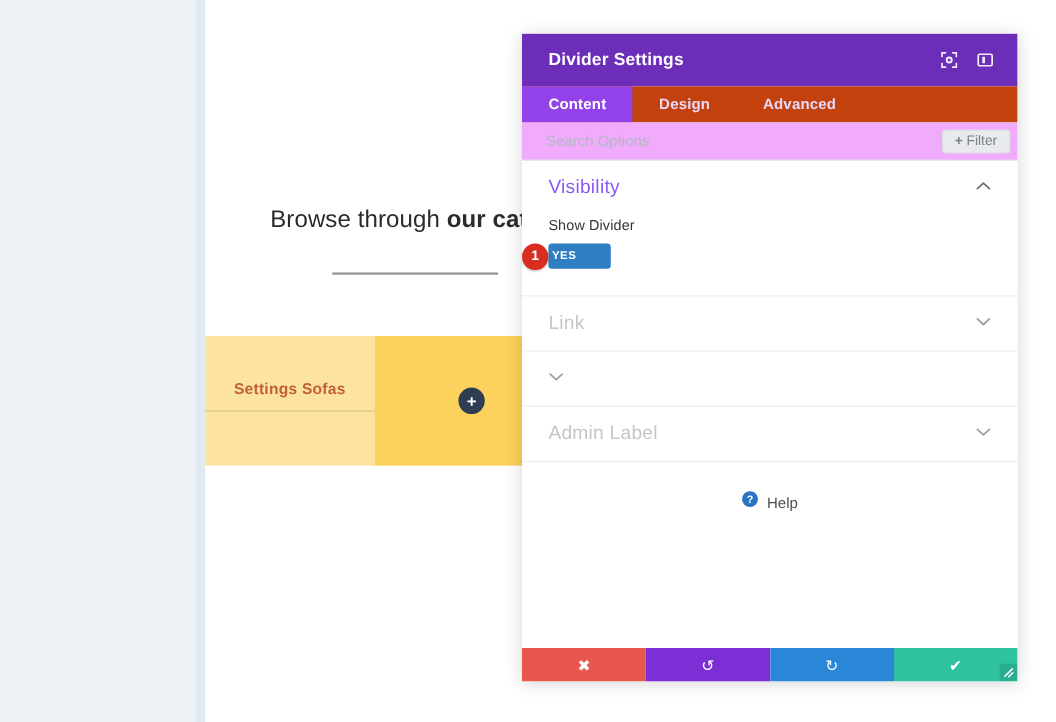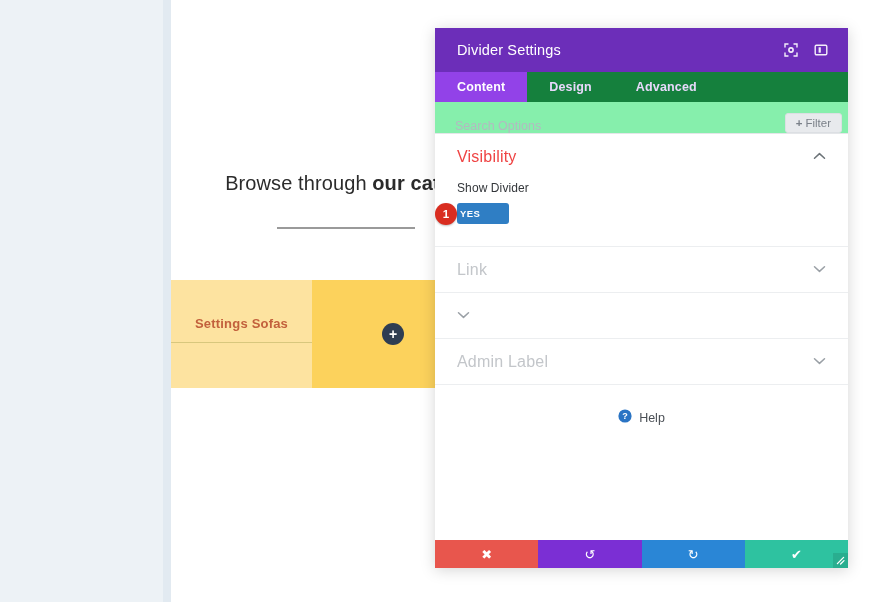--- a/index.html
+++ b/index.html
@@ -132,60 +132,60 @@
     height: 44px;
     background: #6c2eb9;
     display: flex;
     align-items: center;
     padding: 0 14px 0 22px;
     flex: none;
   }
   #modal-title {
     color: #ffffff;
     font-size: 14.5px;
-    font-weight: 400;
+    font-weight: 700;
     letter-spacing: .15px;
     flex: 1;
   }
   .header-icon {
     width: 26px;
     height: 26px;
     display: flex;
     align-items: center;
     justify-content: center;
     opacity: .92;
     margin-left: 4px;
   }
 
   #modal-tabs {
     height: 30px;
-    background: #15803d;
+    background: #c2410c;
     display: flex;
     flex: none;
   }
   .tab {
     height: 30px;
     line-height: 30px;
     padding: 0 22px;
     color: #e8d9fb;
     font-size: 12.5px;
     font-weight: 700;
     letter-spacing: .15px;
   }
   .tab.active {
     background: #9242e8;
     color: #ffffff;
   }
 
   #modal-search {
     height: 31px;
-    background: #86efac;
+    background: #f0abfc;
     border-bottom: 1px solid #e4e6e9;
     display: flex;
-    align-items: flex-end;
+    align-items: center;
     padding: 0 6px 0 20px;
     flex: none;
   }
   #search-input {
     flex: 1;
     border: 0;
     background: transparent;
     outline: none;
     font-family: "Liberation Sans", sans-serif;
     font-size: 12.5px;
@@ -220,21 +220,21 @@
     display: flex;
     align-items: center;
     padding: 0 22px;
     height: 45px;
   }
   .section-title {
     flex: 1;
     font-size: 16px;
     letter-spacing: .2px;
   }
-  .section.open .section-title { color: #ef4444; }
+  .section.open .section-title { color: #8b5cf6; }
   .section.closed .section-title { color: #c3c6ca; }
   .chev {
     color: #6c7378;
     font-size: 11px;
     line-height: 1;
   }
   .section.closed .chev { color: #9aa0a6; }
 
   .section-content {
     padding: 2px 22px 22px 22px;

